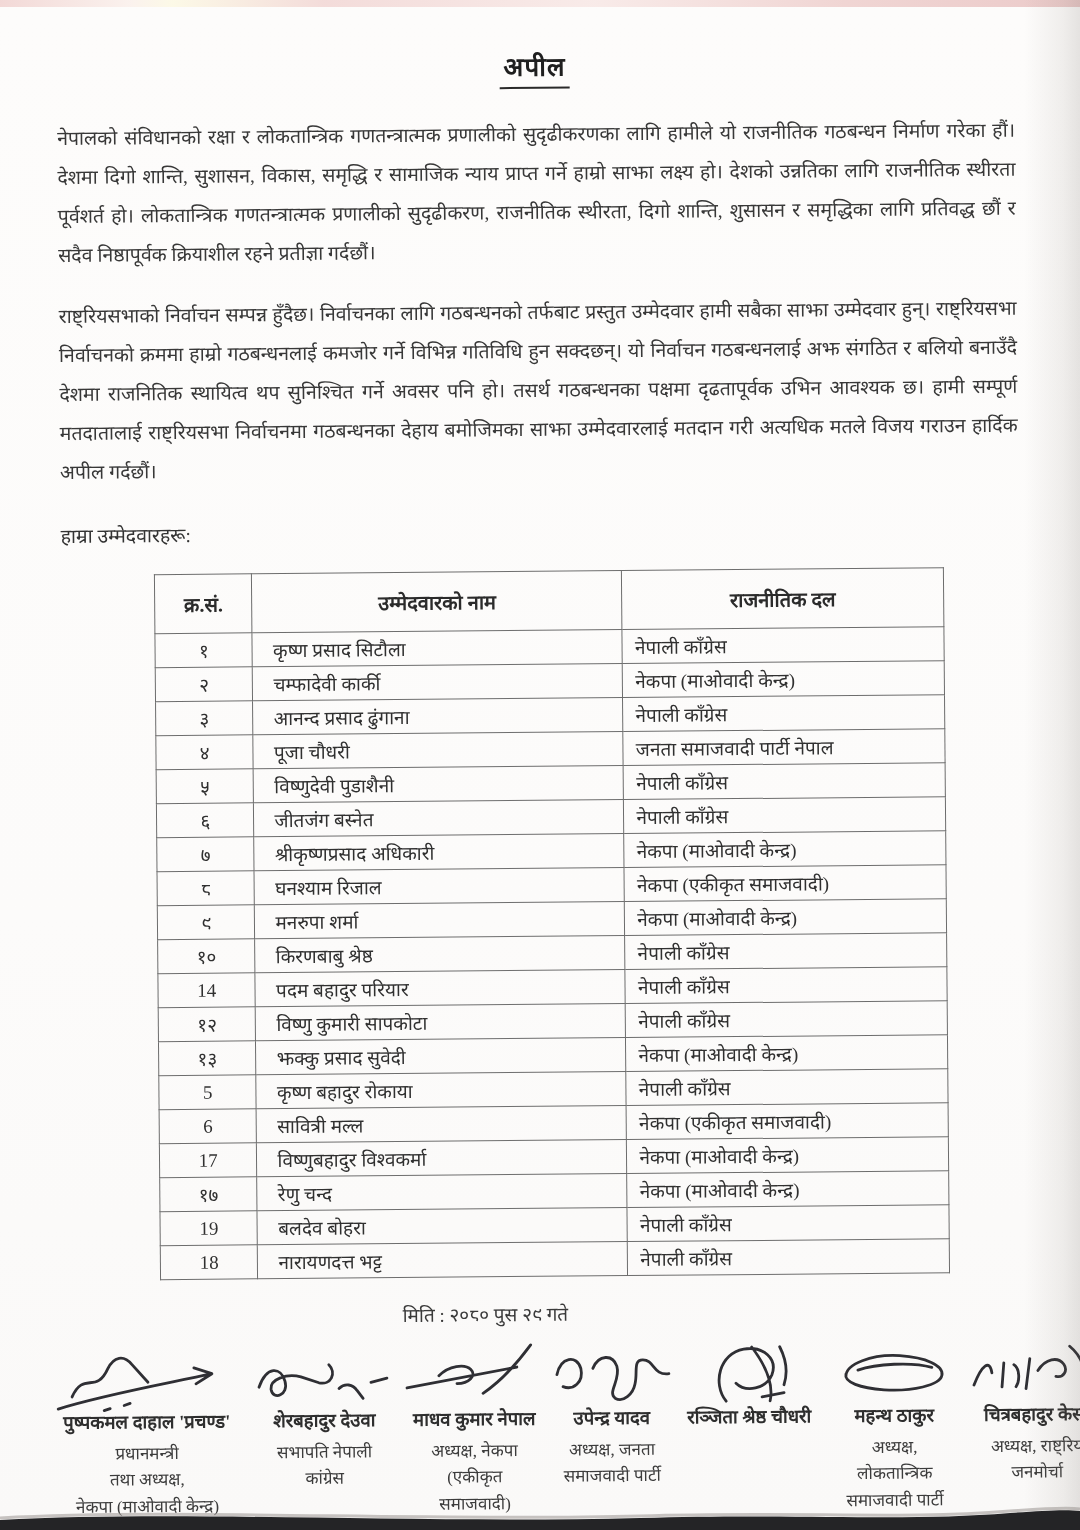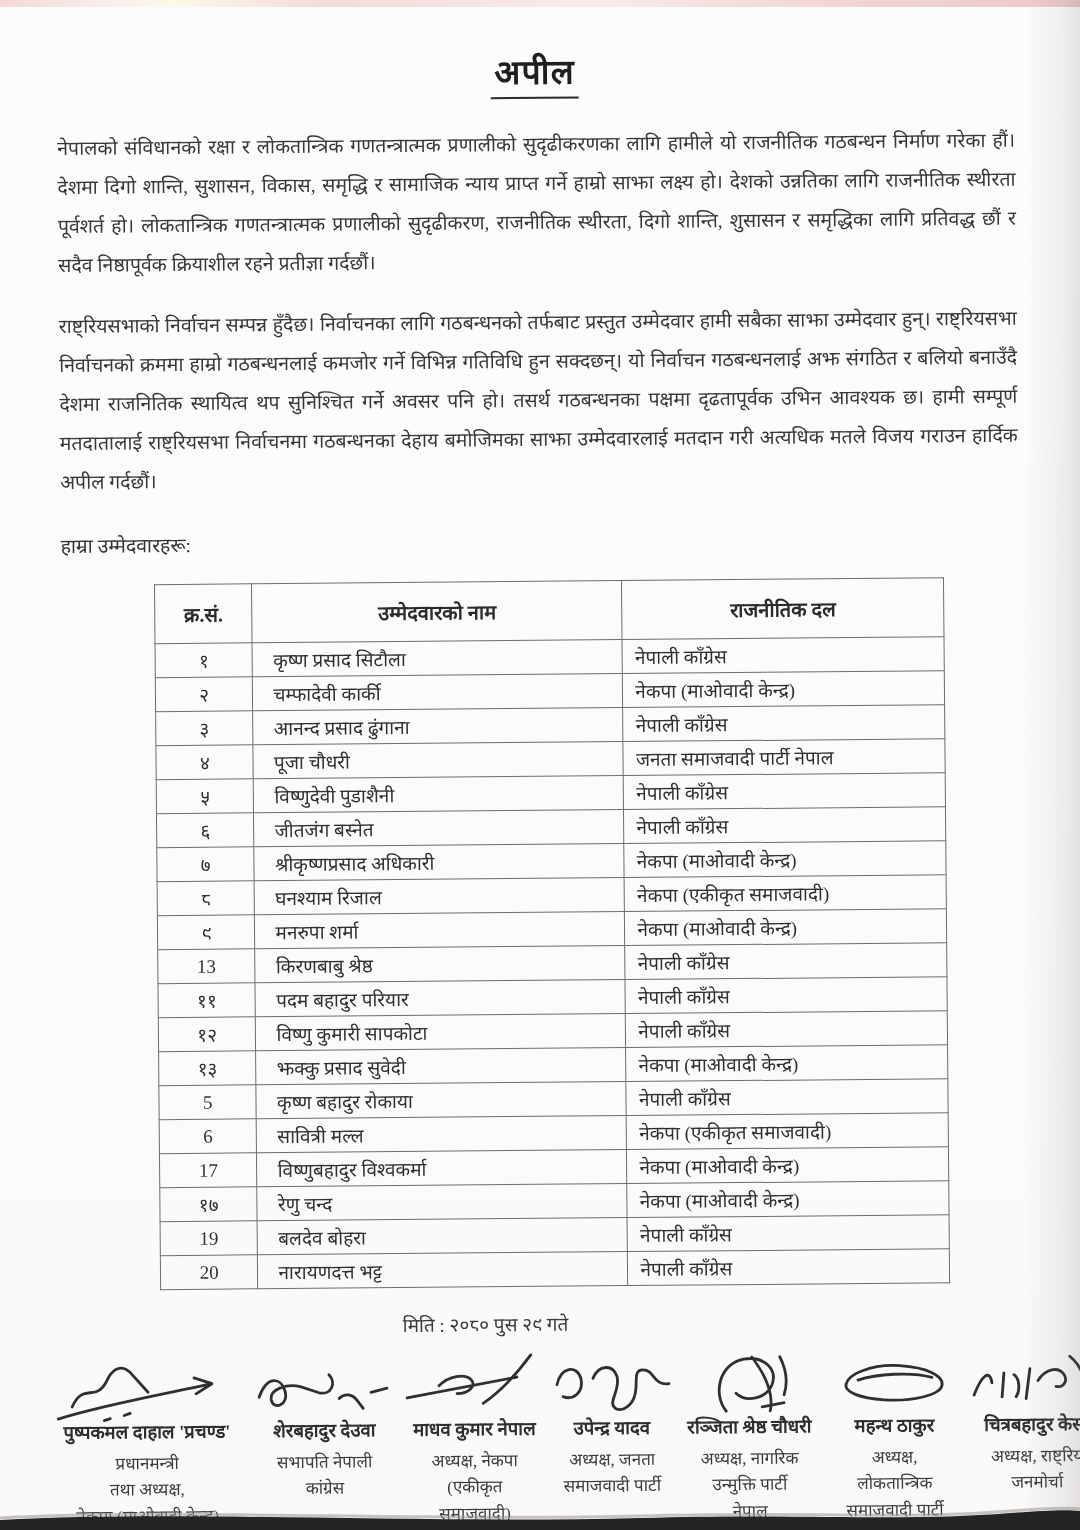--- a/index.html
+++ b/index.html
@@ -30,21 +30,21 @@
 
   .content {
     position: absolute; left: 0; top: 0; width: 1080px;
     transform: rotate(-0.5deg);
     transform-origin: 60px 700px;
     color: #333;
   }
   .title-wrap { text-align: center; margin-top: 52px; }
   .doc-title {
     display: inline-block;
-    font-size: 34px; font-weight: bold; color: #1f1f1f;
+    font-size: 26px; font-weight: bold; color: #1f1f1f;
     border-bottom: 2.5px solid #2a2a2a;
     padding: 0 4px 3px 4px;
     letter-spacing: 1px;
   }
   .para {
     margin: 26px 60px 0 62px;
     font-size: 19.5px; line-height: 39px;
     text-align: justify; color: #383838;
   }
   .para + .para { margin-top: 22px; }
@@ -166,26 +166,26 @@
             <td class="c-serial">८</td>
             <td class="c-name">घनश्याम रिजाल</td>
             <td class="c-party">नेकपा (एकीकृत समाजवादी)</td>
           </tr>
           <tr>
             <td class="c-serial">९</td>
             <td class="c-name">मनरुपा शर्मा</td>
             <td class="c-party">नेकपा (माओवादी केन्द्र)</td>
           </tr>
           <tr>
-            <td class="c-serial">13</td>
+            <td class="c-serial">१०</td>
             <td class="c-name">किरणबाबु श्रेष्ठ</td>
             <td class="c-party">नेपाली काँग्रेस</td>
           </tr>
           <tr>
-            <td class="c-serial">११</td>
+            <td class="c-serial">14</td>
             <td class="c-name">पदम बहादुर परियार</td>
             <td class="c-party">नेपाली काँग्रेस</td>
           </tr>
           <tr>
             <td class="c-serial">१२</td>
             <td class="c-name">विष्णु कुमारी सापकोटा</td>
             <td class="c-party">नेपाली काँग्रेस</td>
           </tr>
           <tr>
             <td class="c-serial">१३</td>
@@ -211,21 +211,21 @@
             <td class="c-serial">१७</td>
             <td class="c-name">रेणु चन्द</td>
             <td class="c-party">नेकपा (माओवादी केन्द्र)</td>
           </tr>
           <tr>
             <td class="c-serial">19</td>
             <td class="c-name">बलदेव बोहरा</td>
             <td class="c-party">नेपाली काँग्रेस</td>
           </tr>
           <tr>
-            <td class="c-serial">20</td>
+            <td class="c-serial">18</td>
             <td class="c-name">नारायणदत्त भट्ट</td>
             <td class="c-party">नेपाली काँग्रेस</td>
           </tr>
         </tbody>
     </table>
 
     <div class="date-line">मिति : २०८० पुस २९ गते</div>
 
     <div class="signatures" id="signatures">
         <div class="sig">
@@ -260,23 +260,20 @@
           </svg>
           <div class="sig-name">उपेन्द्र यादव</div>
           <div class="sig-title">अध्यक्ष, जनता
 समाजवादी पार्टी</div>
         </div>
         <div class="sig">
           <svg width="150" height="70" viewBox="0 0 150 70">
             <path d="M52,62 C38,44 46,14 70,10 C90,7 104,20 98,36 C92,50 72,54 62,44 M78,8 C90,24 100,44 96,62 M88,58 L110,54 M106,8 C112,20 114,34 110,46" fill="none" stroke="#2f2f34" stroke-width="2.8" stroke-linecap="round" stroke-linejoin="round"></path>
           </svg>
           <div class="sig-name">रञ्जिता श्रेष्ठ चौधरी</div>
-          <div class="sig-title">अध्यक्ष, नागरिक
-उन्मुक्ति पार्टी
-नेपाल</div>
         </div>
         <div class="sig">
           <svg width="140" height="70" viewBox="0 0 140 70">
             <path d="M22,38 C22,26 48,16 76,18 C102,20 120,28 118,38 C116,48 88,54 60,52 C36,50 20,44 22,36 M34,32 C52,26 88,24 108,30" fill="none" stroke="#2f2f34" stroke-width="2.8" stroke-linecap="round" stroke-linejoin="round"></path>
           </svg>
           <div class="sig-name">महन्थ ठाकुर</div>
           <div class="sig-title">अध्यक्ष,
 लोकतान्त्रिक
 समाजवादी पार्टी</div>
         </div>

